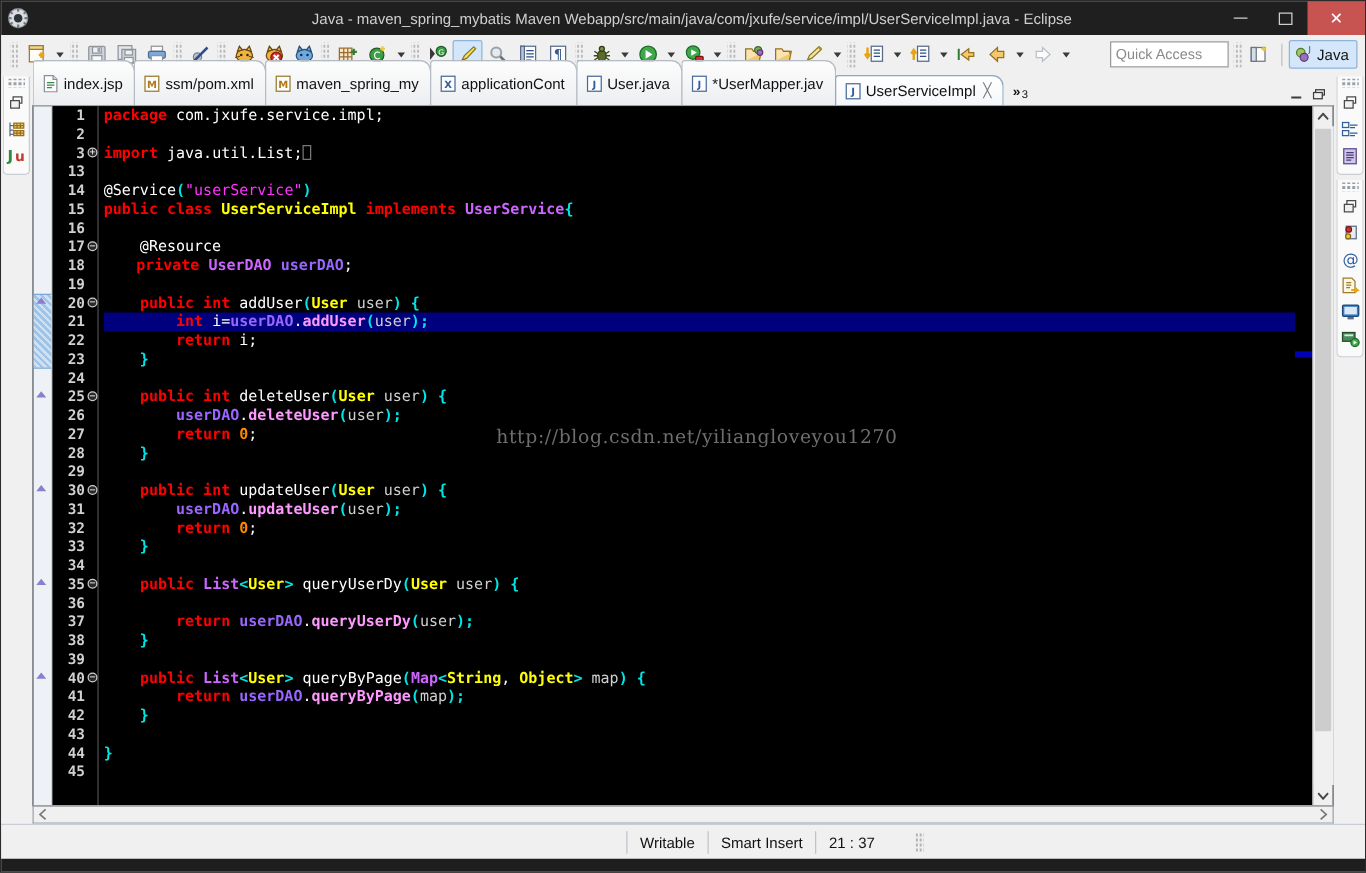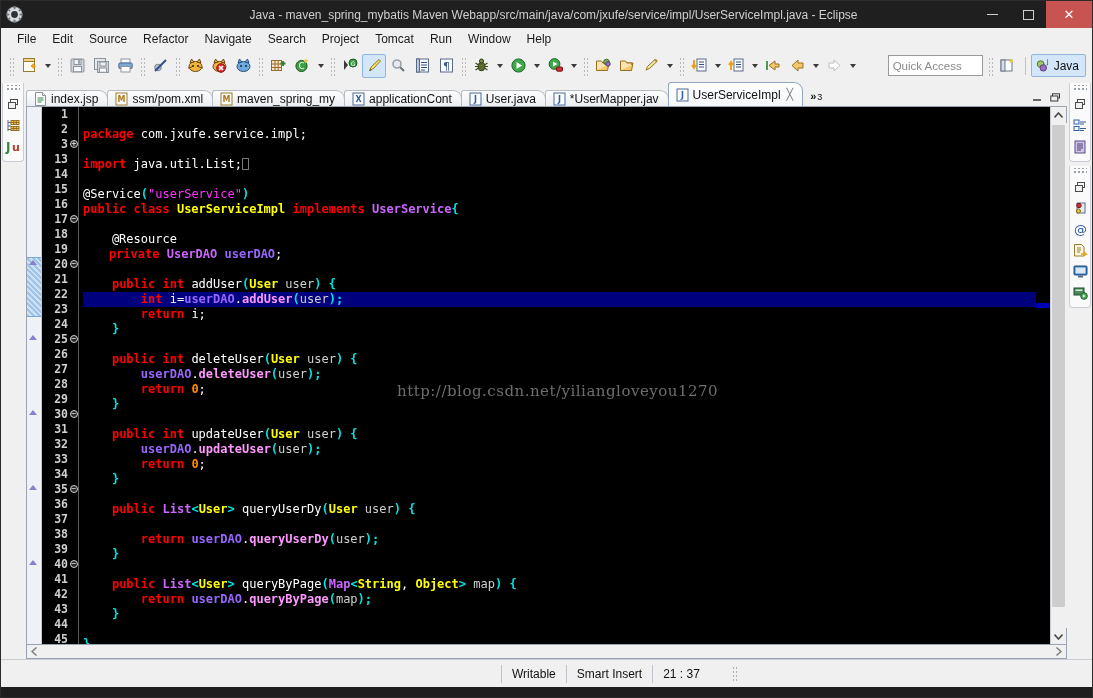--- a/index.html
+++ b/index.html
@@ -106,21 +106,21 @@
   }
   .side-ic { width:20px; height:21px; display:flex; align-items:center; justify-content:center; }
 
   
   .editor-stack {
     flex:1; display:flex; flex-direction:column; min-width:0;
     background:#f0f0f0; padding:0 1px;
   }
   .tabrow { height:25px; display:flex; align-items:flex-end; flex:0 0 25px; position:relative; }
   .tab {
-    height:16px; display:flex; align-items:center; gap:4px;
+    height:36px; display:flex; align-items:center; gap:4px;
     padding:0 9px 0 7px; font-size:12px; color:#111;
     background:linear-gradient(#fdfdfd,#eceef1);
     border:1px solid #b6bcc4; border-bottom:none;
     border-radius:3px 9px 0 0; margin-right:-1px; white-space:nowrap;
     position:relative; max-width:140px;
   }
   .tab.active {
     background:linear-gradient(#ffffff,#f4f7fa);
     border-color:#8fa8c4; z-index:3; height:24px;
   }
@@ -173,21 +173,20 @@
     border:1px solid #cfcfcf; border-radius:4px; background:#2a2a2a;
     color:#eee; font-size:8px; line-height:6px; text-align:center;
     font-family:"DejaVu Sans Mono", monospace;
   }
 
   
   .code-area {
     flex:1; background:#000; position:relative; overflow:hidden;
     font-family:"DejaVu Sans Mono", monospace; font-size:12px;
     padding-left:4px;
-    margin-top:20px;
   }
   .cline { height:15px; line-height:15px; white-space:pre; position:relative; }
   .cline.hl { background:#00007f; }
   .cline.hl::after {
     content:""; position:absolute; left:-4px; right:0; top:0; height:15px;
     background:transparent;
   }
   .tk-key  { color:#ff0000; font-weight:bold; }
   .tk-type { color:#cc66ff; font-weight:bold; }
   .tk-cls  { color:#ffff00; font-weight:bold; }
@@ -274,33 +273,20 @@
         </div>
       <div class="win-btn">
           <span class="mx"></span>
         </div>
       <div class="win-btn close">
           <span class="cl">✕</span>
         </div>
     </div>
   </div>
 
-  <div class="menubar">
-    <div class="menu-item">File</div>
-    <div class="menu-item">Edit</div>
-    <div class="menu-item">Source</div>
-    <div class="menu-item">Refactor</div>
-    <div class="menu-item">Navigate</div>
-    <div class="menu-item">Search</div>
-    <div class="menu-item">Project</div>
-    <div class="menu-item">Tomcat</div>
-    <div class="menu-item">Run</div>
-    <div class="menu-item">Window</div>
-    <div class="menu-item">Help</div>
-  </div>
 
   <div class="toolbar">
 
     <div class="tb-grip"></div>
 
     <div class="tb-btn">
       <svg width="17" height="17" viewBox="0 0 17 17">
         <rect x="2.5" y="1.5" width="11" height="13" fill="#fdfcf5" stroke="#9a7c2f"></rect>
         <rect x="2.5" y="1.5" width="11" height="3" fill="#f4d28a" stroke="#9a7c2f"></rect>
         <path d="M10 9 l4.5 0 M12.2 6.8 l0 4.5" stroke="#e8a317" stroke-width="2"></path>

